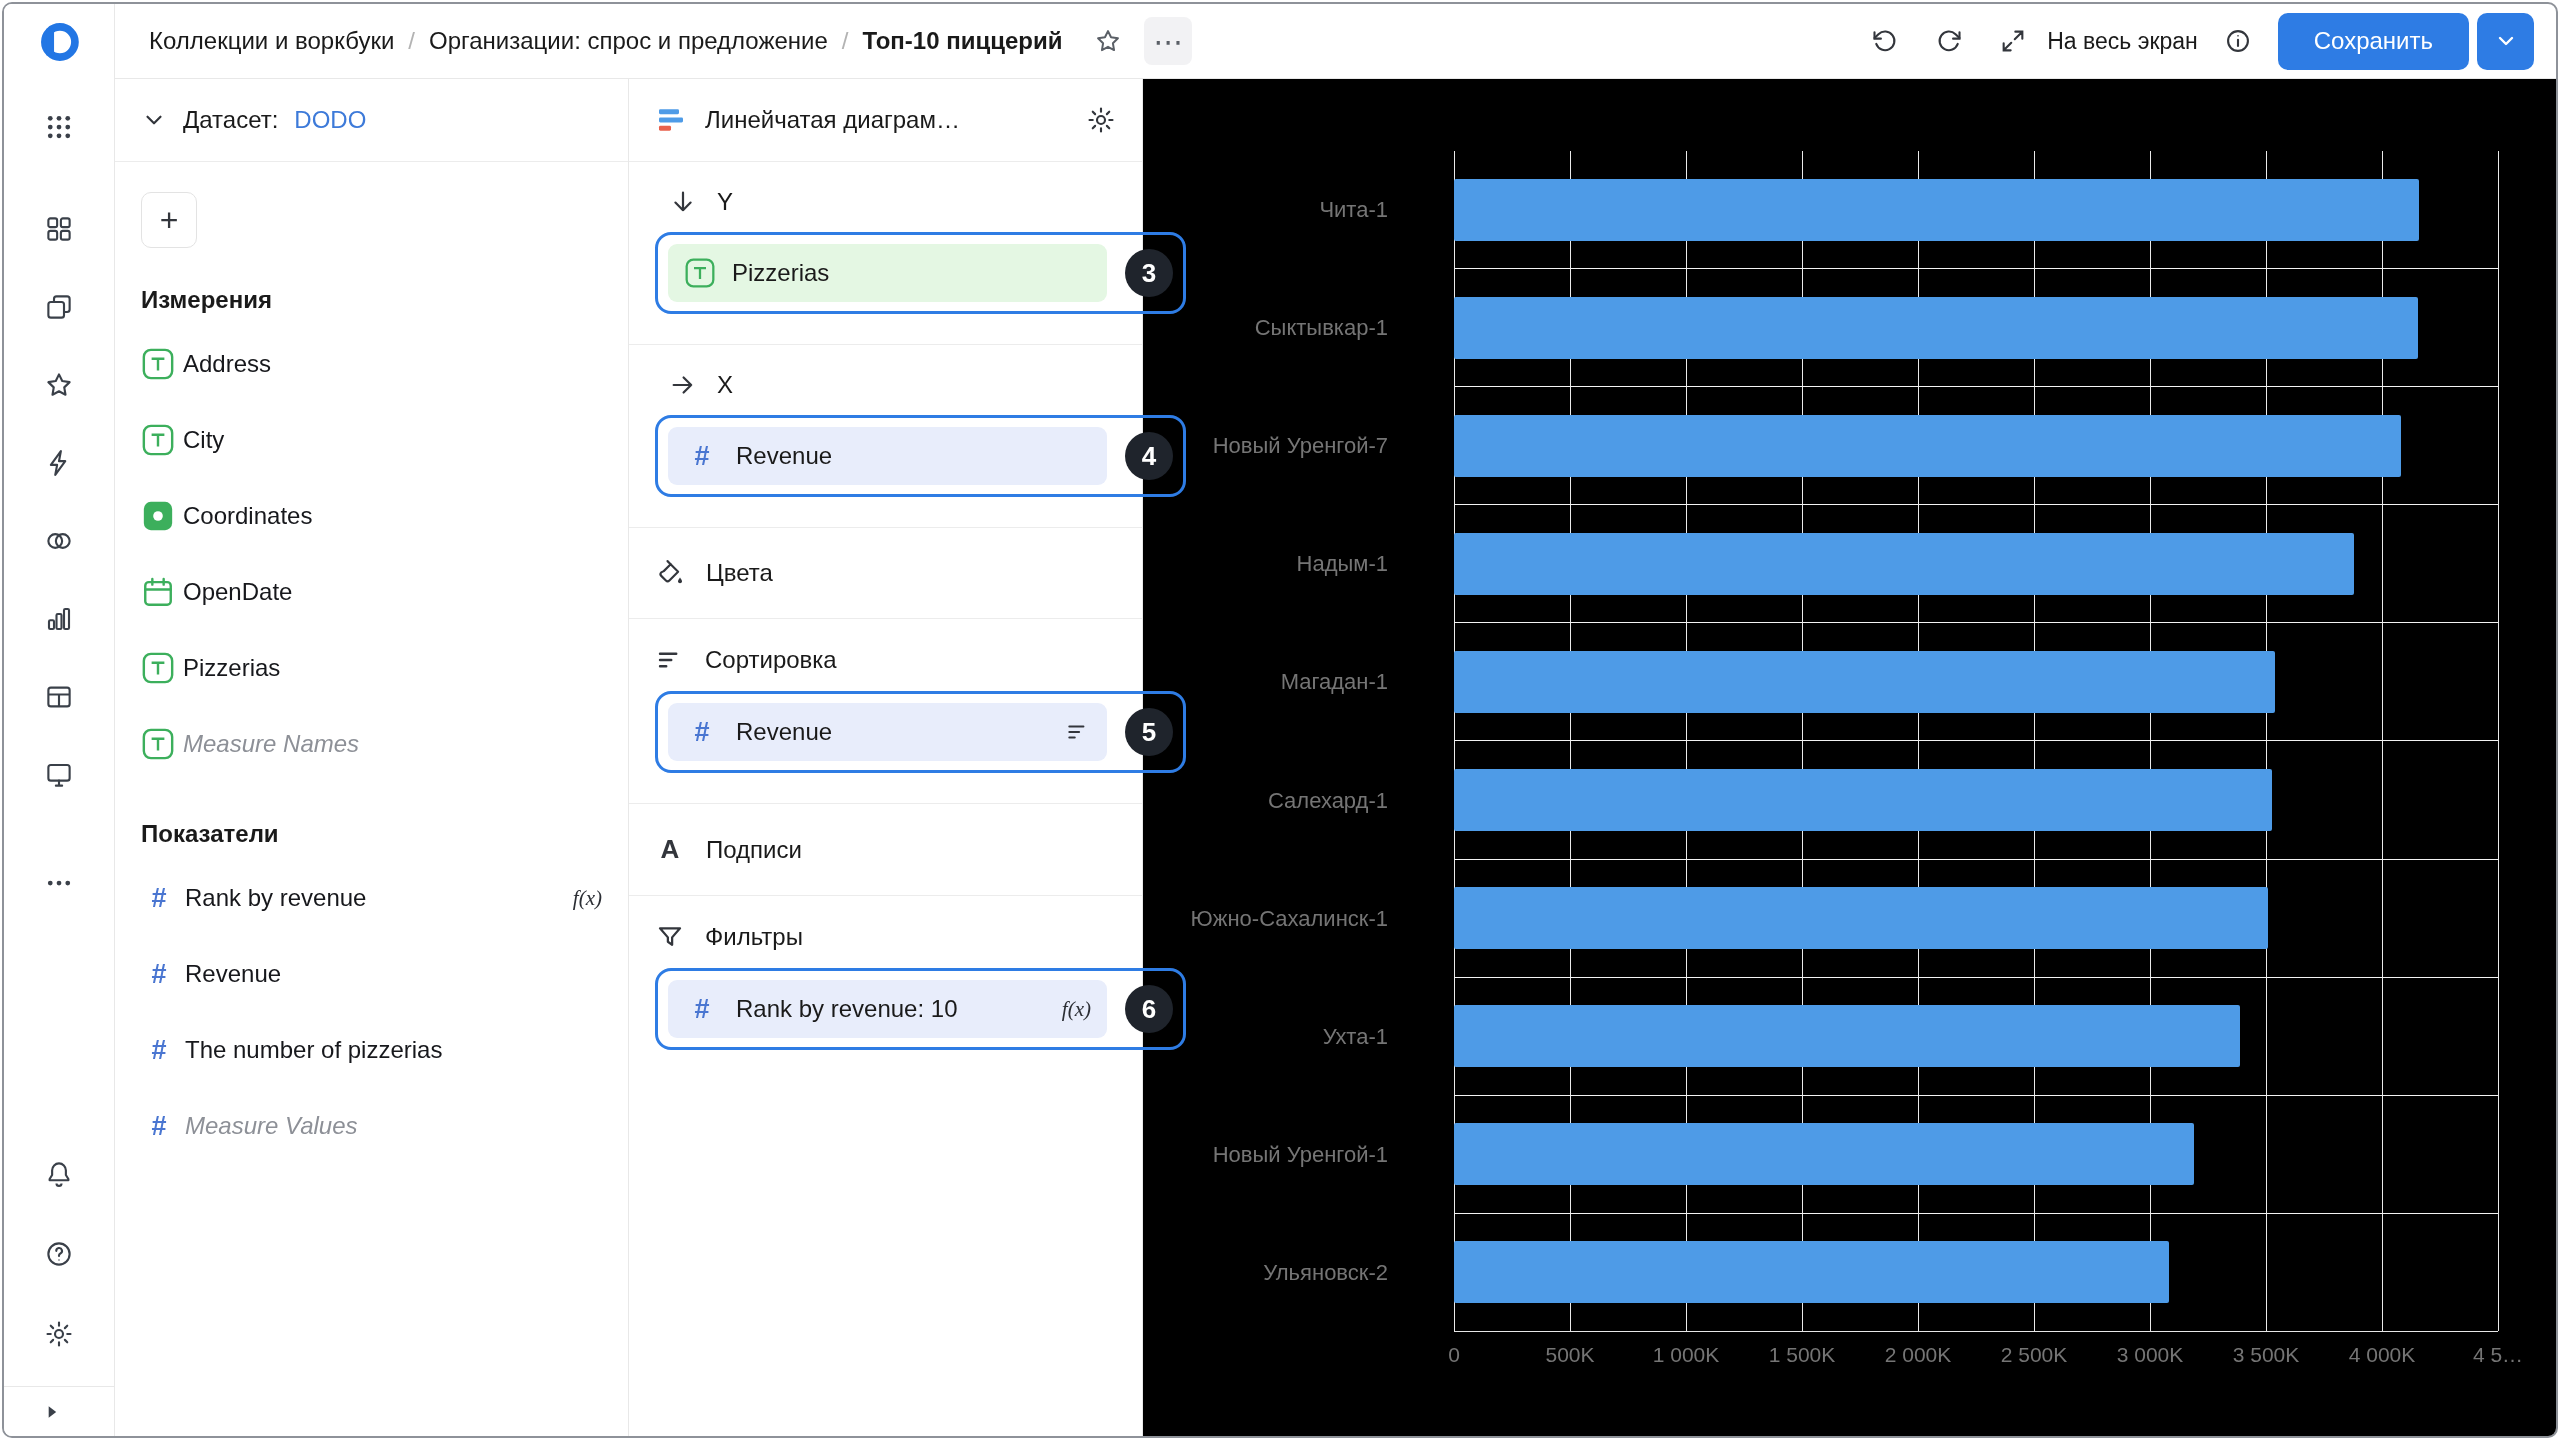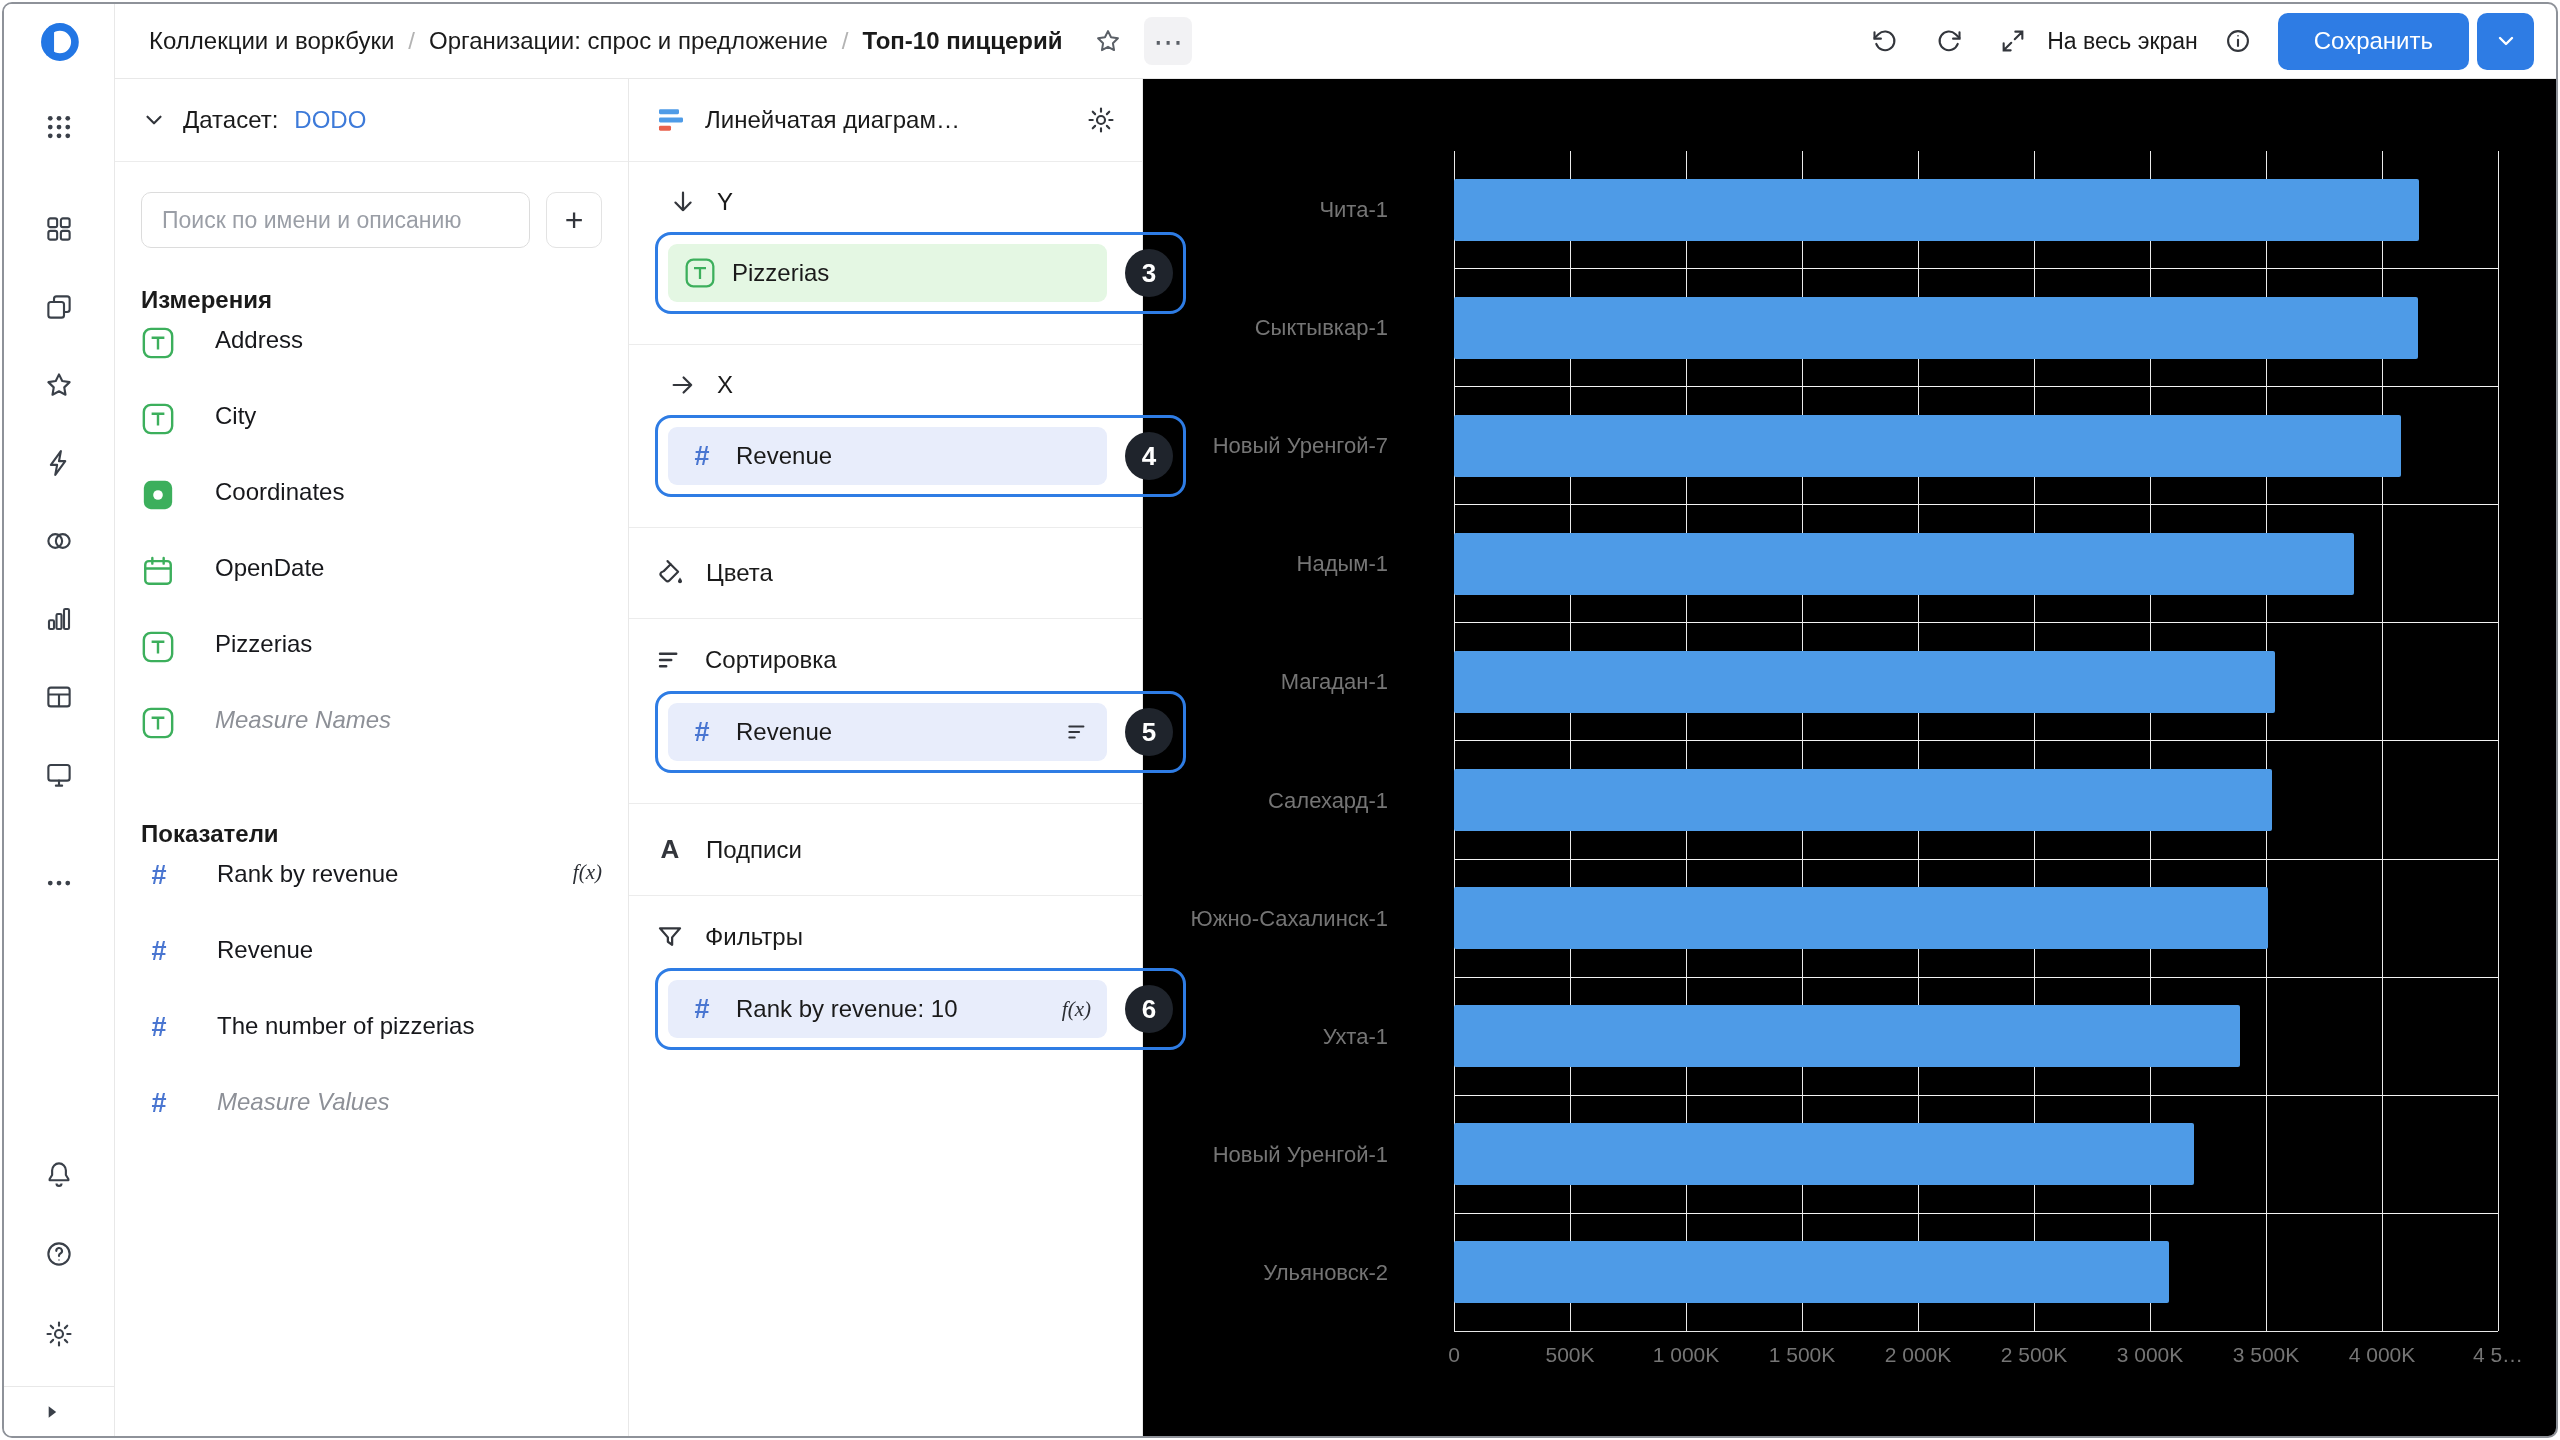--- a/index.html
+++ b/index.html
@@ -47,21 +47,21 @@
     border-bottom:1px solid #ececec; }
   .ds-label { font-size:24px; }
   .ds-link { font-size:24px; color:#3d7ad9; cursor:pointer; }
   .search-row { display:flex; gap:16px; padding:30px 26px 0 26px; align-items:center; }
   .search-input { flex:1; height:56px; border:1px solid #dcdcdc; border-radius:10px;
     padding:0 20px; font-size:23px; font-family:inherit; color:#1a1a1a; outline:none; }
   .search-input::placeholder { color:#9a9ea6; }
   .plus-btn { width:56px; height:56px; border:1px solid #e3e3e3; background:#fff; border-radius:10px;
     font-size:32px; color:#33363c; cursor:pointer; line-height:1; }
   .list-title { font-size:24px; font-weight:bold; padding:38px 26px 12px 26px; }
-  .field-row { height:76px; display:flex; align-items:flex-start; gap:40px; padding:0 26px; cursor:pointer; }
+  .field-row { height:76px; display:flex; align-items:center; gap:8px; padding:0 26px; cursor:pointer; }
   .field-label { font-size:24px; color:#17181c; }
   .field-label.muted { color:#8d9097; font-style:italic; }
   .fx { margin-left:auto; font-size:21px; font-style:italic; color:#2b2e34;
     font-family:"Liberation Serif","DejaVu Serif",serif; }
   .hash { font-size:27px; font-weight:bold; color:#4a76d1; width:36px; text-align:center; }
 
   
   .config-panel { grid-column:3; grid-row:2; border-right:1px solid #e8e8e8;
     overflow:visible; position:relative; z-index:4; background:#fff; }
   .cfg-head { height:83px; display:flex; align-items:center; gap:18px; padding:0 26px;
@@ -275,21 +275,20 @@
       <span>
         <svg width="26" height="26" viewBox="0 0 24 24" fill="none" stroke="#33363c" stroke-width="2" stroke-linecap="round" stroke-linejoin="round">
           <path d="M6 9l6 6 6-6"></path>
         </svg>
       </span>
       <span class="ds-label">Датасет:</span>
       <span class="ds-link">DODO</span>
     </div>
 
     <div class="search-row">
-      <input class="search-input" type="text" placeholder="Поиск по имени и описанию" style="">
       <button class="plus-btn">+</button>
     </div>
 
     <div class="list-title">Измерения</div>
 
     <div class="field-row">
       <svg width="34" height="34" viewBox="0 0 24 24" fill="none" stroke="#3caf5c" stroke-width="1.7">
         <rect x="2" y="2" width="20" height="20" rx="5"></rect>
           <path d="M7.5 8.3h9M12 8.3v8.2"></path>
       </svg>

